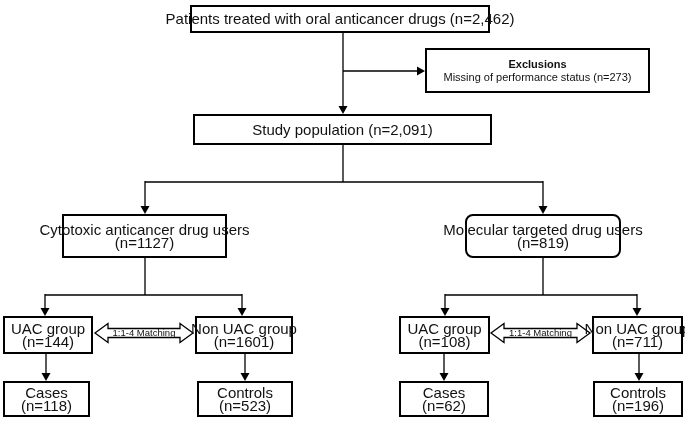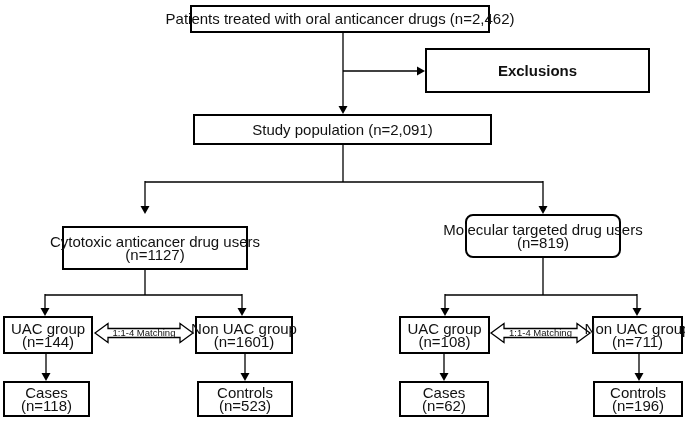--- a/index.html
+++ b/index.html
@@ -21,21 +21,21 @@
     flex-direction:column;
     align-items:center;
     justify-content:center;
     text-align:center;
     z-index:2;
     font-size:15px;
     line-height:13.5px;
   }
   .fbox .ln{white-space:nowrap;}
   .fbox .bold{font-weight:bold;}
-  .small{font-size:15px;line-height:13px;}
+  .small{font-size:11px;line-height:13px;}
   svg text{font-family:"Liberation Sans", sans-serif;}
 </style>
 </head>
 <body>
 
 <div id="canvas">
 
   <svg id="connectors" viewBox="0 0 685 422" xmlns="http://www.w3.org/2000/svg">
     <g stroke="#000000" stroke-width="1.3" fill="none">
       <line x1="343" y1="33" x2="343" y2="107"></line>
@@ -82,27 +82,28 @@
       <text x="540.5" y="336" text-anchor="middle" font-size="9.5" fill="#111111">1:1-4 Matching</text>
     </g>
   </svg>
 
   <div class="fbox" style="left:190px;top:5px;width:300px;height:28px;">
     <div class="ln">Patients treated with oral anticancer drugs (n=2,462)</div>
   </div>
 
   <div class="fbox small" style="left:425px;top:48px;width:225px;height:45px;">
     <div class="ln bold">Exclusions</div>
+    <div class="ln">Missing of performance status (n=273)</div>
   </div>
 
   <div class="fbox" style="left:193px;top:114px;width:299px;height:31px;justify-content:center;">
     <div class="ln">Study population (n=2,091)</div>
   </div>
 
-  <div class="fbox" style="left:62px;top:226px;width:186px;height:44px;">
+  <div class="fbox" style="left:62px;top:214px;width:165px;height:44px;">
     <div class="ln">Cytotoxic anticancer drug users</div>
     <div class="ln">(n=1127)</div>
   </div>
 
   <div class="fbox" style="left:465px;top:214px;width:156px;height:44px;border-radius:8px;">
     <div class="ln">Molecular targeted drug users</div>
     <div class="ln">(n=819)</div>
   </div>
 
   <div class="fbox" style="left:3px;top:316px;width:90px;height:38px;">

